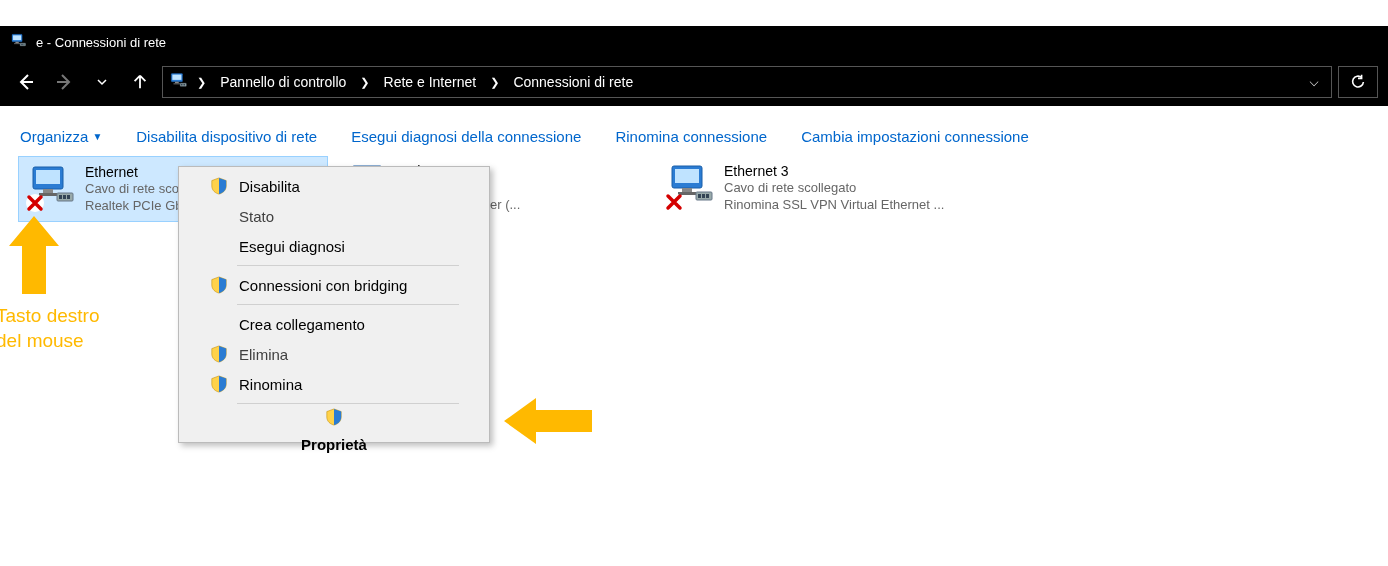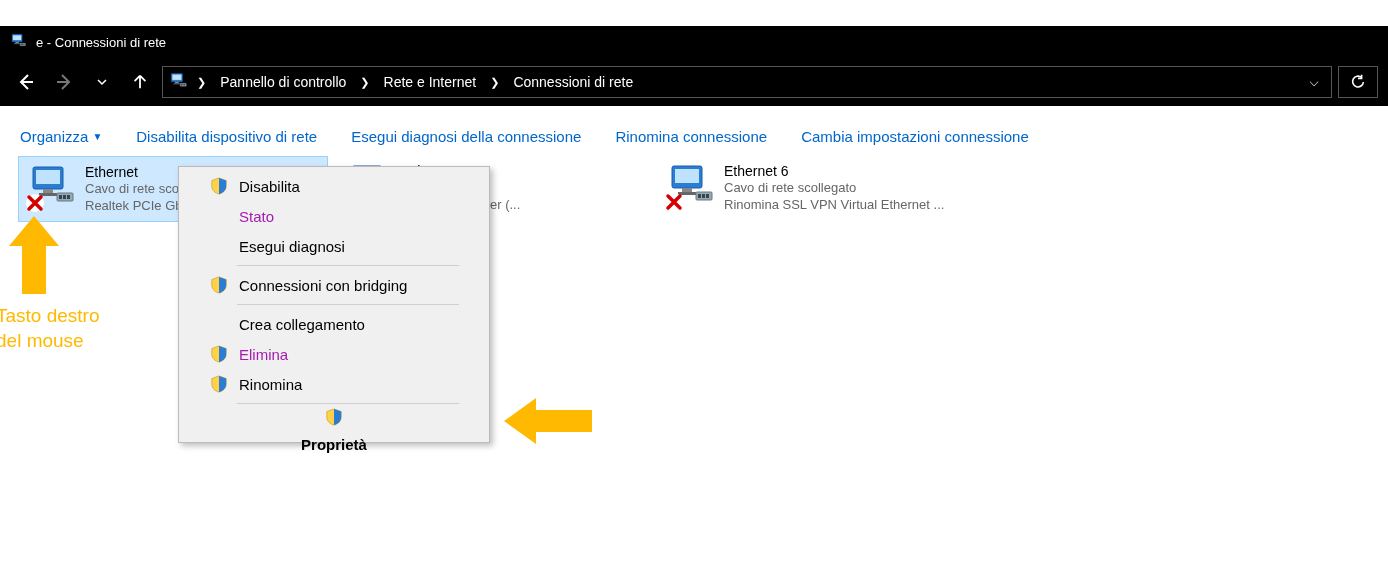--- a/index.html
+++ b/index.html
@@ -128,21 +128,21 @@
     z-index: 20;
   }
   .menu-item {
     height: 30px;
     display:flex; align-items:center;
     gap: 10px;
     padding: 0 10px 0 10px;
     font-size: 15px;
     color: #000;
   }
-  .menu-item.disabled { color: #a21caf; }
+  .menu-item.disabled { color: #404040; }
   .menu-item.bold { font-weight: 700; flex-direction: column; }
   .menu-icon-slot { width: 20px; display:flex; justify-content:center; }
   .menu-sep {
     height: 1px;
     background: #d0d0d0;
     margin: 4px 10px 4px 38px;
   }
 
   .annotation-arrow-down {
     position:absolute;
@@ -312,21 +312,21 @@
         <svg width="48" height="48" viewBox="0 0 48 48">
             <use href="#net-adapter-glyph"></use>
           </svg>
         <span class="x-overlay">
           <svg width="20" height="20" viewBox="0 0 20 20">
               <use href="#red-x"></use>
             </svg>
         </span>
       </div>
       <div class="adapter-text">
-        <span class="adapter-title">Ethernet 6</span>
+        <span class="adapter-title">Ethernet 3</span>
         <span class="adapter-sub">Cavo di rete scollegato</span>
         <span class="adapter-sub2">Rinomina SSL VPN Virtual Ethernet ...</span>
       </div>
     </div>
 
   </div>
 
   <div class="context-menu">
     <div class="menu-item">
       <span class="menu-icon-slot">

